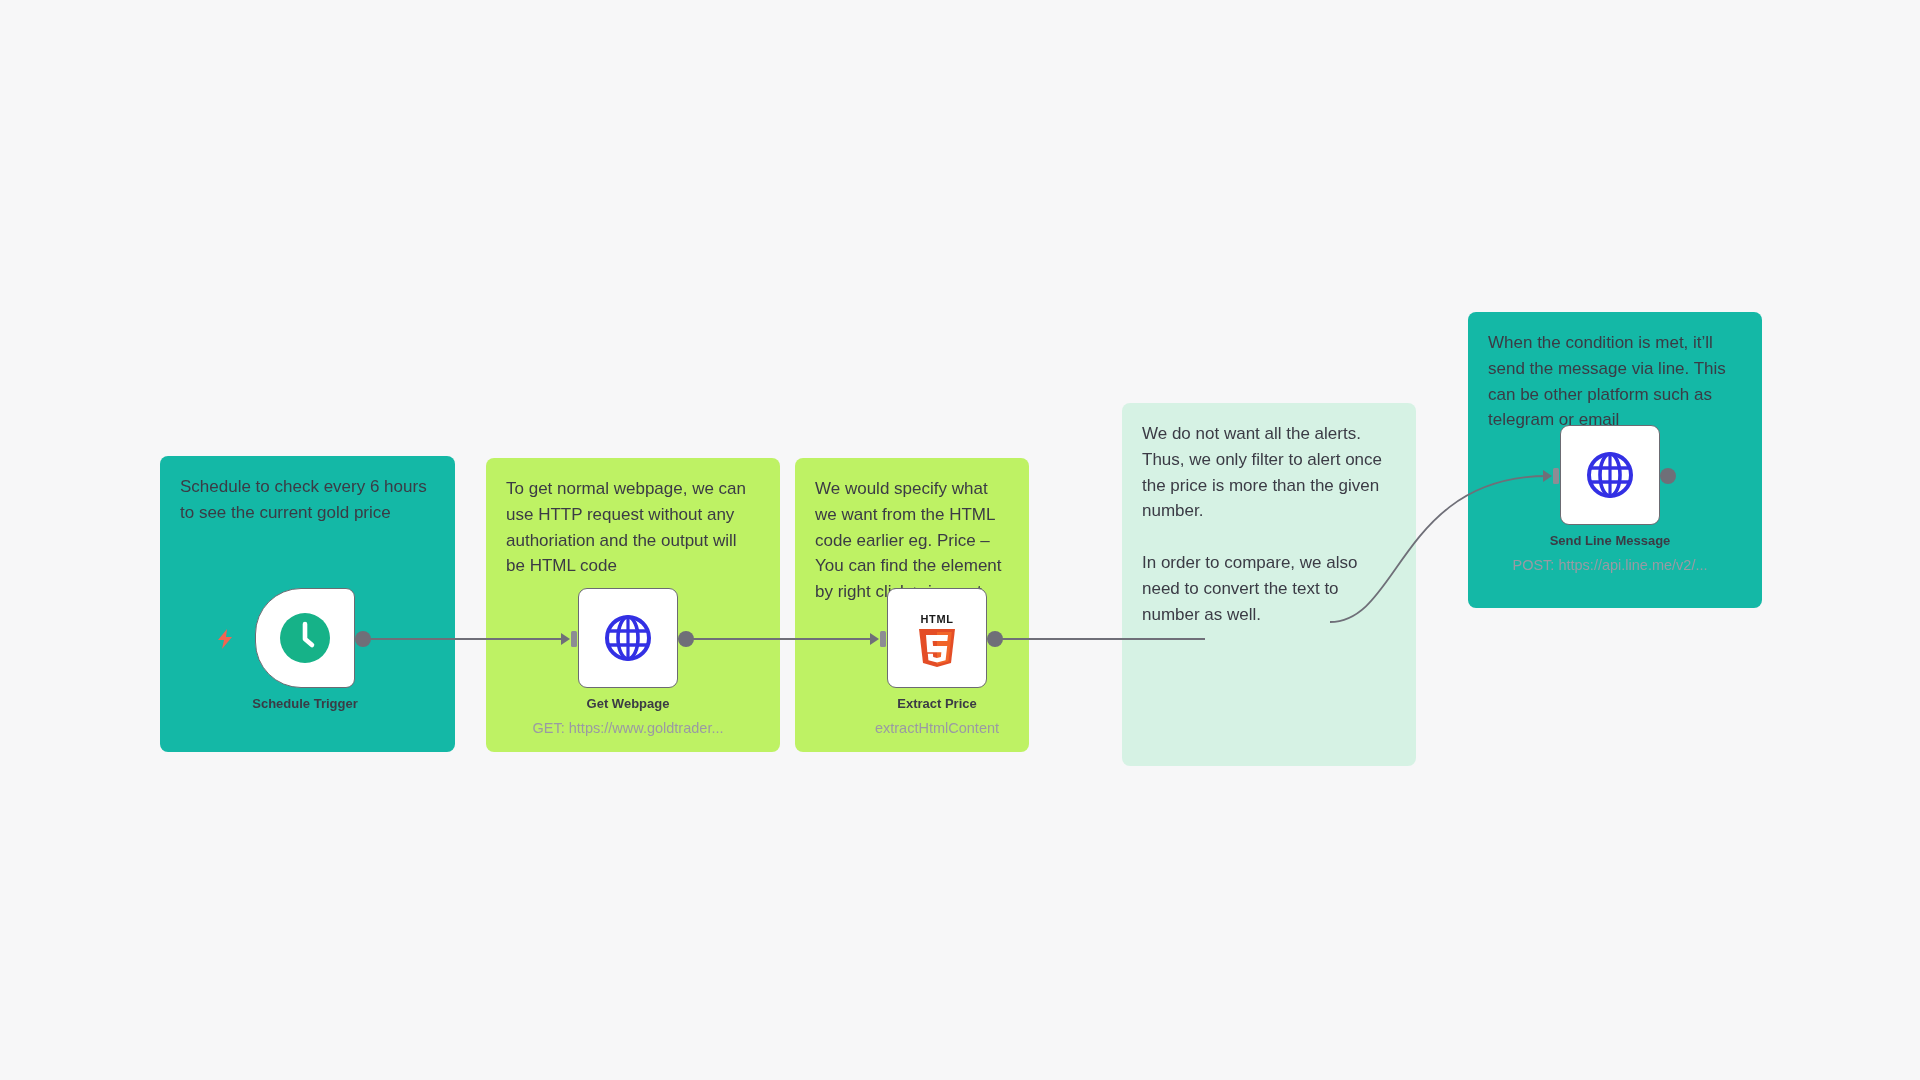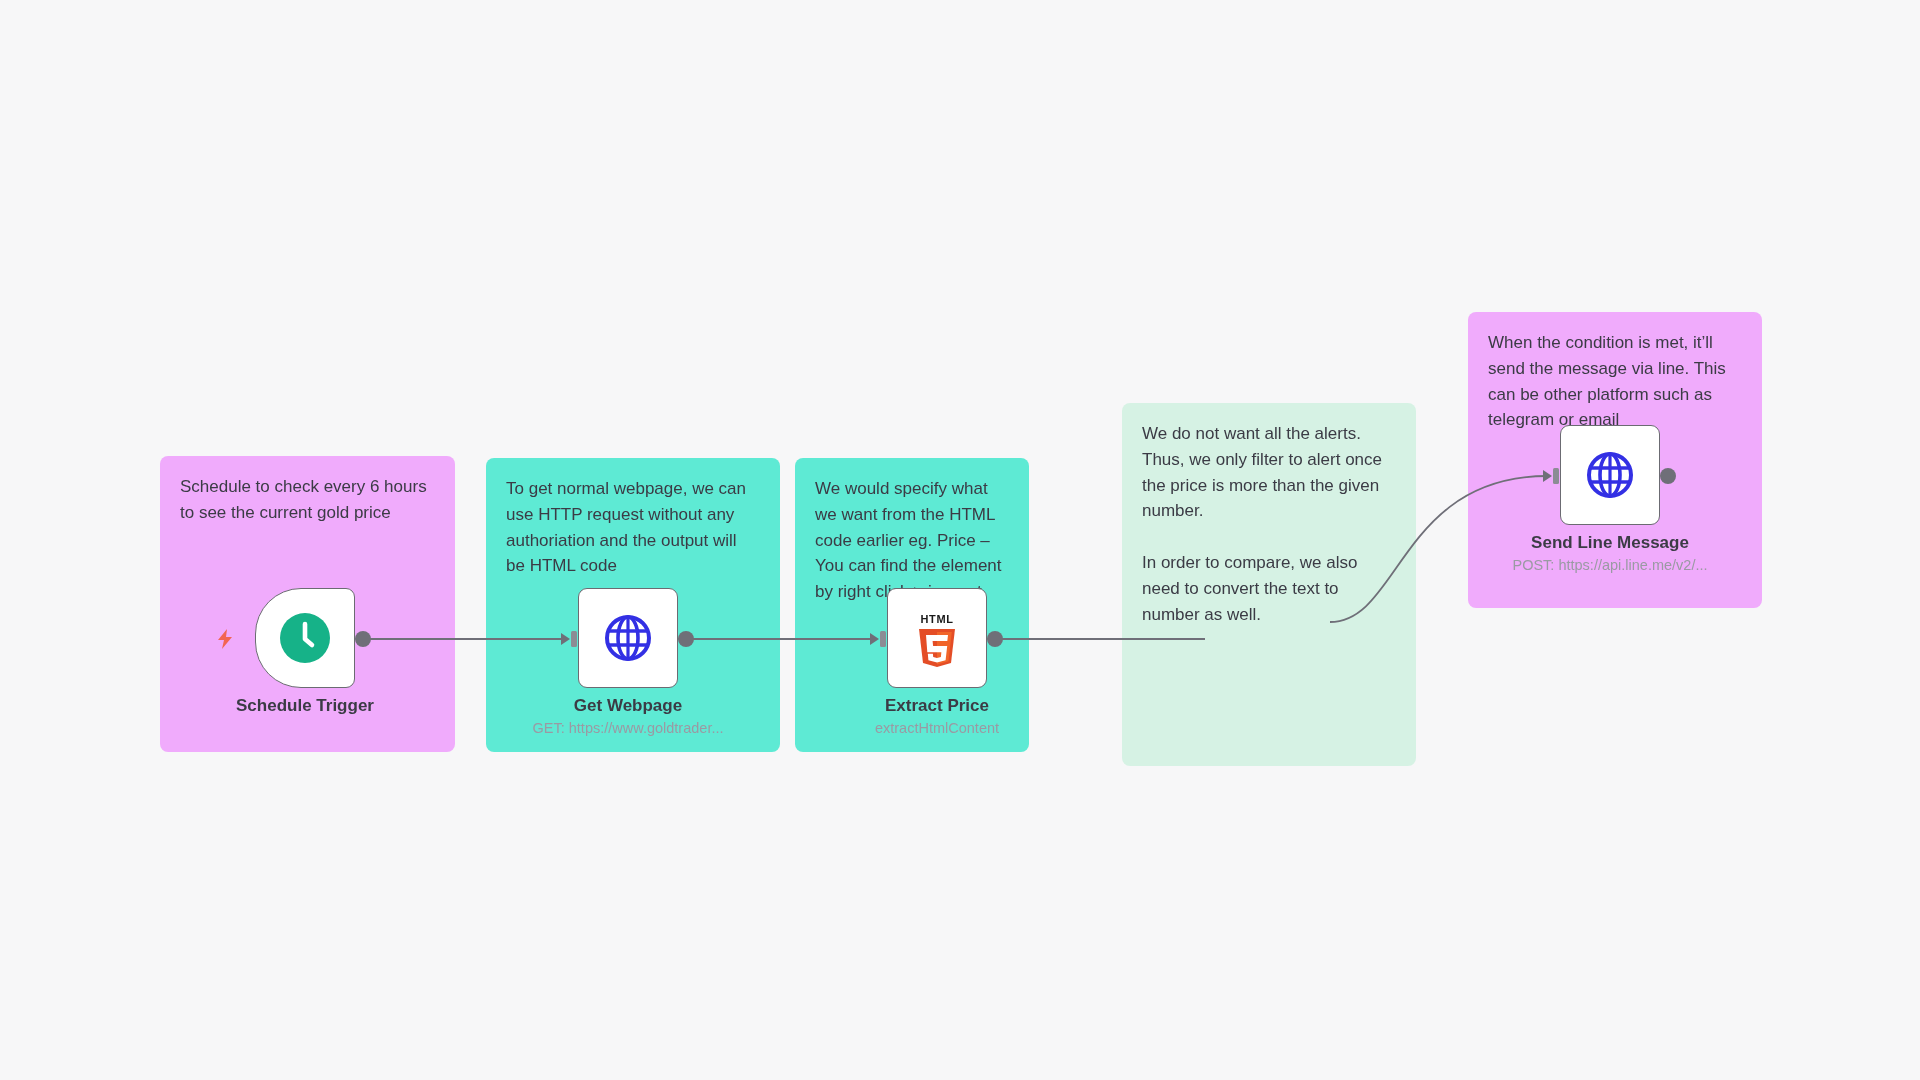--- a/index.html
+++ b/index.html
@@ -10,22 +10,22 @@
     overflow: hidden;
   }
   #canvas { position: relative; width: 1920px; height: 1080px; }
 
   
   .sticky {
     position: absolute;
     border-radius: 8px;
     padding: 18px 20px 0 20px;
   }
-  .sticky.yellow { background: #f0abfc; }
-  .sticky.blue   { background: #5eead4; }
+  .sticky.yellow { background: #14b8a6; }
+  .sticky.blue   { background: #bef264; }
   .sticky.green  { background: #d6f2e4; }
   .sticky-text {
     font-size: 17px;
     line-height: 1.52;
     color: #3b3b45;
     white-space: pre-wrap;
   }
 
   
   #edges { position: absolute; left: 0; top: 0; width: 1920px; height: 1080px; }
@@ -42,21 +42,21 @@
   }
   .node-box.trigger {
     border-radius: 46px 9px 9px 46px;
   }
   .node-label {
     position: absolute;
     top: 108px;
     left: 50%;
     transform: translateX(-50%);
     white-space: nowrap;
-    font-size: 17px;
+    font-size: 13px;
     font-weight: bold;
     color: #3b3b45;
     text-align: right;
   }
   .node-sub {
     position: absolute;
     top: 132px;
     left: 50%;
     transform: translateX(-50%);
     white-space: nowrap;

